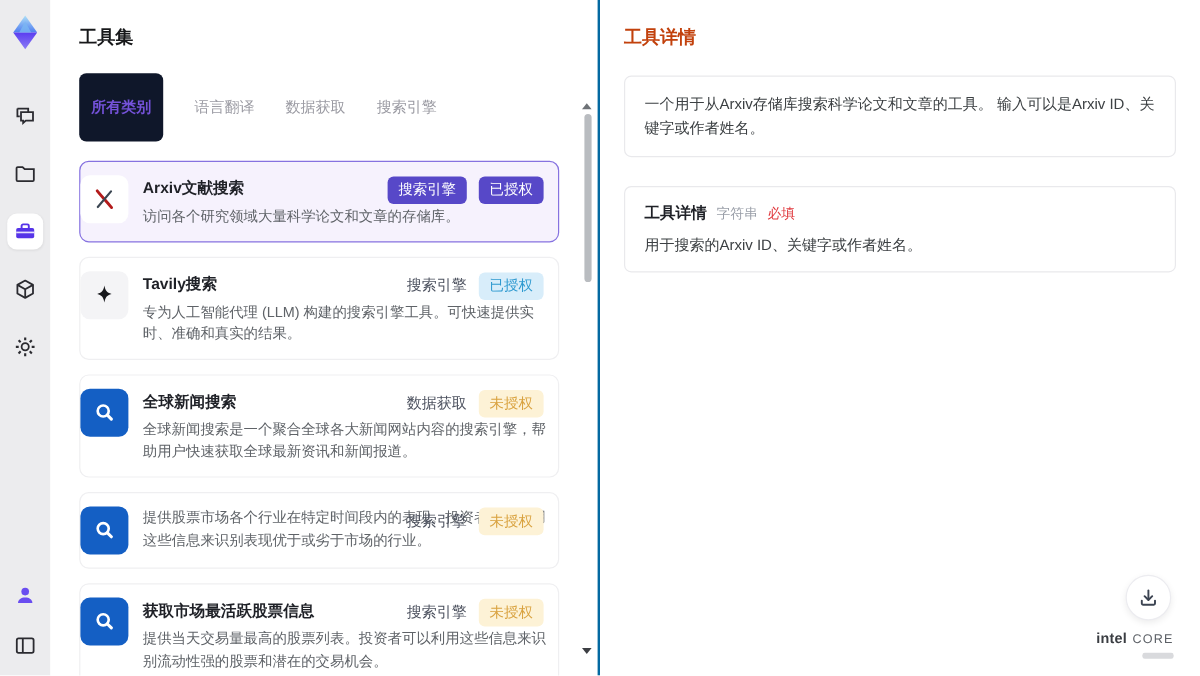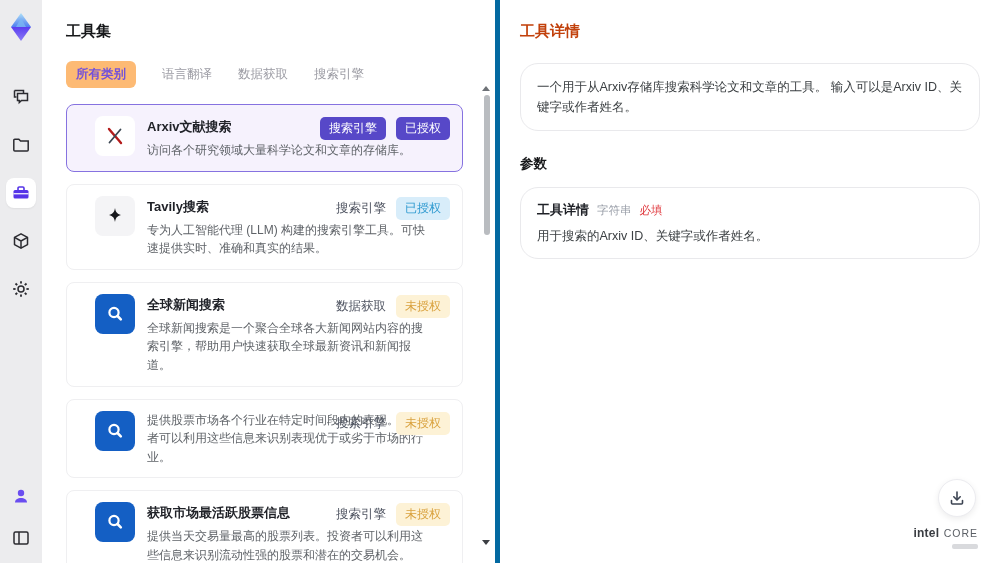--- a/index.html
+++ b/index.html
@@ -11,29 +11,29 @@
   .rail { width:42px; height:100%; background:#ececee; display:flex; flex-direction:column;
     align-items:center; padding:12px 0 10px; flex-shrink:0; }
   .logo { width:28px; height:30px; margin-bottom:40px; }
   .rail-icons { display:flex; flex-direction:column; gap:18px; align-items:center; }
   .rail-btn { width:30px; height:30px; display:flex; align-items:center; justify-content:center;
     border-radius:8px; cursor:pointer; }
   .rail-btn.active { background:#ffffff; box-shadow:0 1px 2px rgba(0,0,0,.06); }
   .rail-bottom { margin-top:auto; display:flex; flex-direction:column; gap:12px; align-items:center; }
 
   
-  .list-panel { width:458px; height:100%; background:#fff; border-right:5px solid #0369a1;
+  .list-panel { width:458px; height:100%; background:#fff; border-right:2px solid #0369a1;
     padding:14px 18px 0 24px; position:relative; flex-shrink:0; }
   .panel-title { font-size:15px; font-weight:700; color:#17181a; margin:8px 0 20px; }
   .tabs { display:flex; align-items:center; gap:26px; margin-bottom:16px; }
   .tab { font-size:12.5px; color:#9b9ba3; cursor:pointer; white-space:nowrap; }
-  .tab.active { background:#fdba74; color:#7452d9; padding:5px 10px; border-radius:6px; font-weight:600; }
+  .tab.active { background:#0f172a; color:#7452d9; padding:20px 10px; border-radius:6px; font-weight:600; }
 
   .cards { display:flex; flex-direction:column; gap:12px; padding-right:14px; }
-  .card { position:relative; display:flex; gap:12px; padding:11px 28px; background:#fff;
+  .card { position:relative; display:flex; gap:12px; padding:11px 0; background:#fff;
     border:1px solid #efeff1; border-radius:8px; cursor:pointer; }
   .card.selected { border:1.5px solid #8672e0; background:#f6f2fd; }
   .tool-icon { width:40px; height:40px; border-radius:8px; background:#f4f4f6; flex-shrink:0;
     display:flex; align-items:center; justify-content:center; }
   .tool-icon.white { background:#fff; }
   .tool-icon.blue { background:#145fc4; }
   .tool-body { flex:1; min-width:0; }
   .tool-title { font-size:13px; font-weight:700; color:#1f2127; margin:2px 0 5px; }
   .tool-desc { font-size:12px; color:#5f6368; line-height:1.55; }
   .tool-tags { position:absolute; top:12px; right:12px; display:flex; align-items:center; gap:10px; }
@@ -47,21 +47,21 @@
     background:#b9bcc0; border-radius:3px; }
   .scroll-arrow { position:absolute; right:5px; width:0; height:0; border-left:4px solid transparent;
     border-right:4px solid transparent; }
   .scroll-arrow.up { top:86px; border-bottom:5px solid #6e7277; }
   .scroll-arrow.down { bottom:18px; border-top:5px solid #3c3f43; }
 
   
   .detail-panel { flex:1; height:100%; background:#fff; padding:14px 20px 0 20px; position:relative; }
   .detail-title { font-size:15px; font-weight:700; color:#c2410c; margin:8px 0 22px; }
   .section-h { font-size:13.5px; font-weight:700; color:#17181a; margin-bottom:14px; }
-  .detail-card { border:1px solid #e9e9ec; border-radius:18px; background:#fff;
+  .detail-card { border:1px solid #e9e9ec; border-radius:6px; background:#fff;
     padding:13px 16px; margin-bottom:24px; }
   .intro-text { font-size:12.5px; color:#3c4043; line-height:1.6; }
   .param-line { display:flex; align-items:baseline; gap:8px; margin-bottom:9px; }
   .param-name { font-size:13px; font-weight:700; color:#1f2127; }
   .param-type { font-size:11.5px; color:#999ea8; }
   .param-req { font-size:11.5px; color:#e0393e; }
   .param-desc { font-size:12.5px; color:#3c4043; }
 
   
   .fab { position:absolute; right:24px; bottom:46px; width:38px; height:38px; border-radius:50%;
@@ -243,21 +243,20 @@
     <div class="scroll-arrow up"></div>
     <div class="scrollbar-thumb"></div>
     <div class="scroll-arrow down"></div>
   </div>
 
   <div class="detail-panel">
     <div class="detail-title">工具详情</div>
     <div class="detail-card">
       <div class="intro-text">一个用于从Arxiv存储库搜索科学论文和文章的工具。 输入可以是Arxiv ID、关键字或作者姓名。</div>
     </div>
-    <div class="section-h">参数</div>
     <div class="detail-card">
       <div class="param-line">
         <span class="param-name">工具详情</span>
         <span class="param-type">字符串</span>
         <span class="param-req">必填</span>
       </div>
       <div class="param-desc">用于搜索的Arxiv ID、关键字或作者姓名。</div>
     </div>
 
     <div class="fab">

